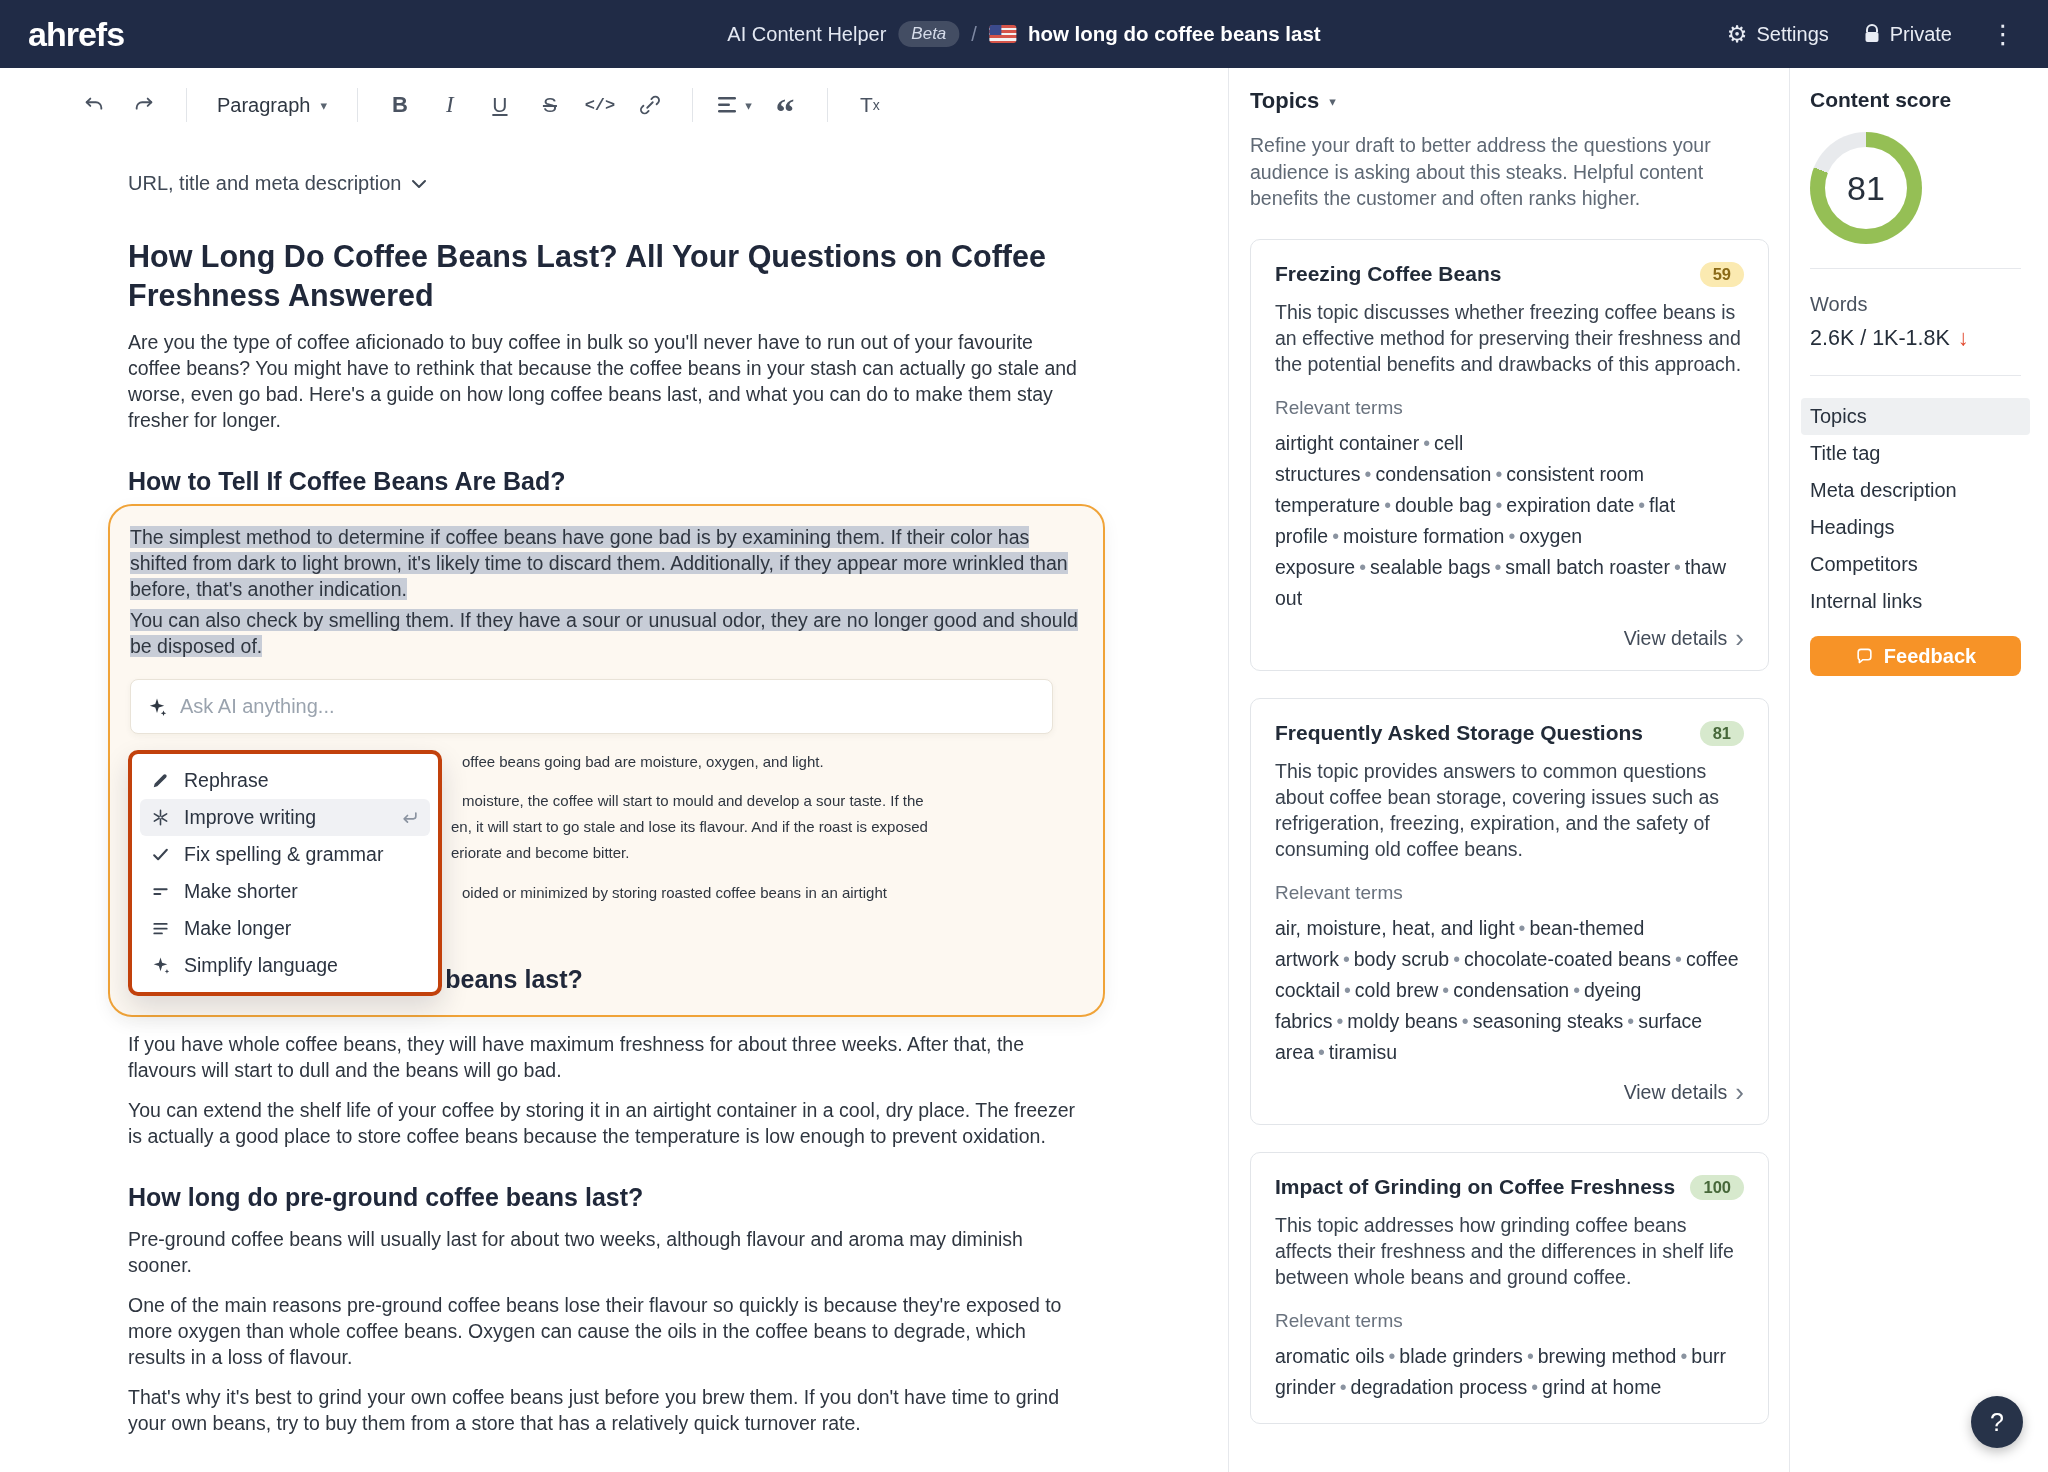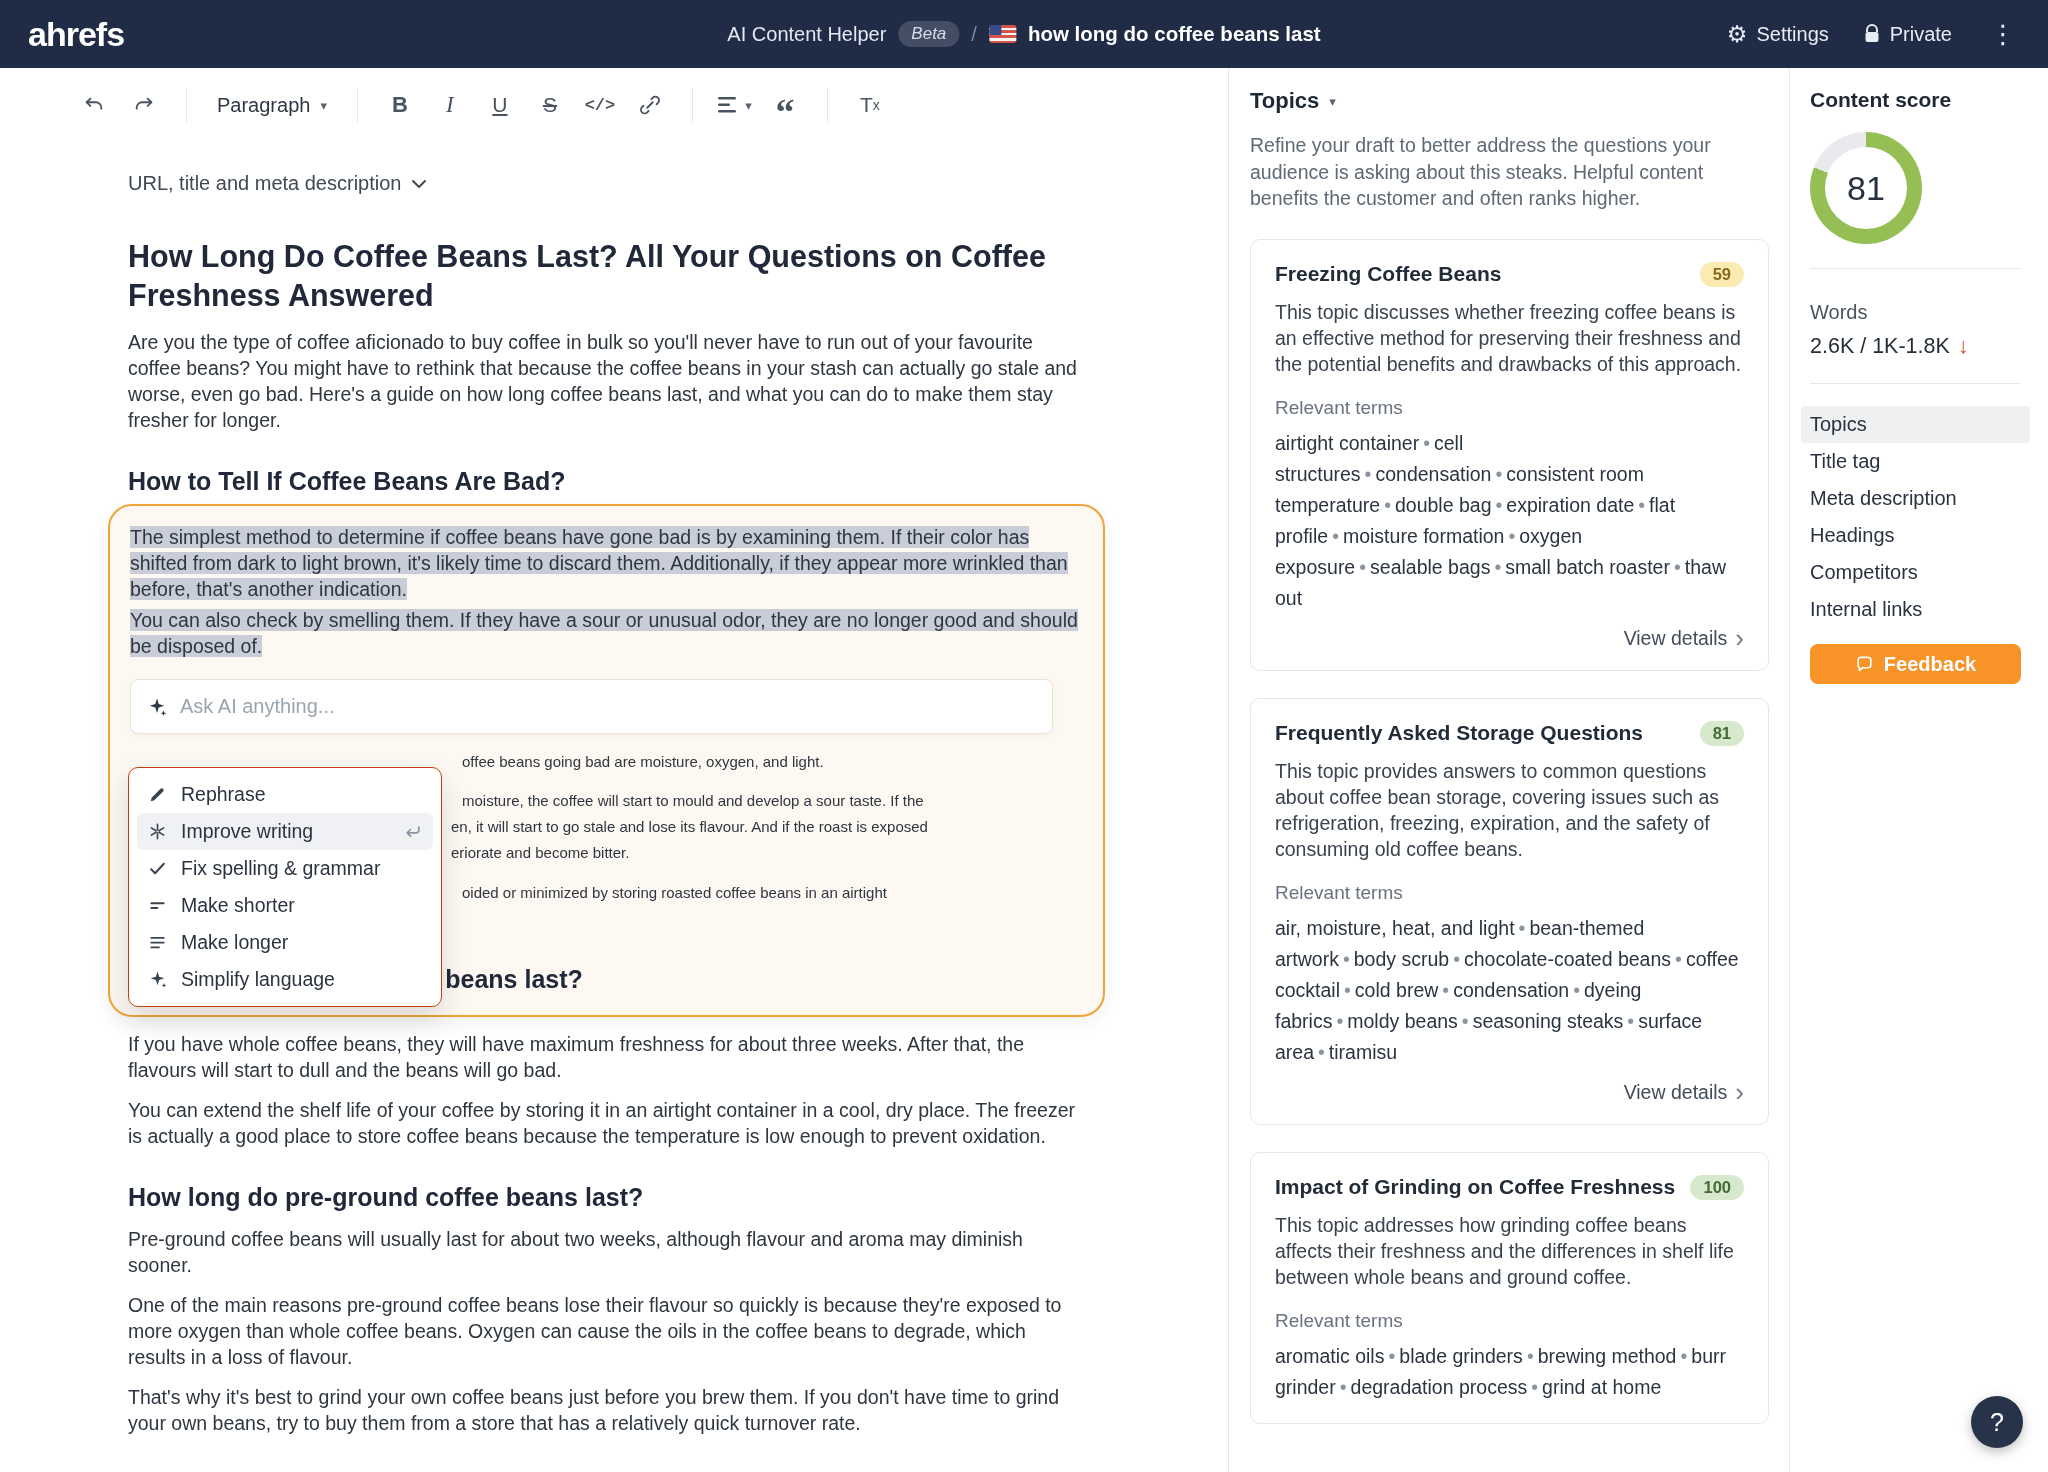--- a/index.html
+++ b/index.html
@@ -69,22 +69,22 @@
   .frag { position:absolute; white-space:nowrap; font-size:15px; color:#2f3640; }
   .frag-1 { left:332px; top:12px; }
   .frag-2 { left:332px; top:51px; }
   .frag-3 { left:321px; top:77px; }
   .frag-4 { left:321px; top:103px; }
   .frag-5 { left:332px; top:143px; }
   .hidden-region h2 { position:absolute; left:0; top:224px; margin:0; }
 
   
   .ai-menu { position:absolute; left:18px; top:244px; width:314px; background:#fff;
-    border:1px solid #c2410c; border-radius:10px; padding:8px; z-index:6;
-    box-shadow:0 12px 28px rgba(20,30,50,.14);margin-top:17px; }
+    border:4px solid #c2410c; border-radius:10px; padding:8px; z-index:6;
+    box-shadow:0 12px 28px rgba(20,30,50,.14); }
   .menu-item { display:flex; align-items:center; gap:13px; height:37px; padding:0 10px;
     border-radius:6px; font-size:19.5px; color:#2b3340; cursor:pointer; }
   .menu-item.active { background:#f0f1f4; }
   .menu-item .mi-icon { width:21px; display:flex; justify-content:center; color:#3a4350; }
   .menu-item .return { margin-left:auto; color:#8a93a0; display:flex; }
 
   
   .topics-header { display:flex; align-items:center; gap:10px; font-size:22px; font-weight:700; color:#1f2734; cursor:pointer; width:max-content; }
   .topics-desc { margin-top:18px; font-size:19.5px; line-height:26.5px; color:#5f6975; width:508px; }
   .topic-card { margin-top:27px; border:1px solid #e2e5e9; border-radius:10px; background:#fff; padding:22px 24px 20px; }
@@ -101,21 +101,21 @@
     font-size:19.5px; color:#434c59; cursor:pointer; }
   .view-details .chev { font-size:26px; line-height:18px; color:#717a86; }
 
   
   .score-label { font-size:21px; font-weight:600; color:#1f2734; }
   .donut { width:112px; height:112px; border-radius:50%; position:relative; margin-top:20px; }
   .donut::before { content:""; position:absolute; inset:15px; background:#fff; border-radius:50%; }
   .donut .num { position:absolute; inset:0; display:flex; align-items:center; justify-content:center;
     font-size:34px; color:#27303c; z-index:1; }
   .hr { border-top:1px solid #e6e8ec; margin-top:24px; }
-  .words-label { margin-top:32px; font-size:20px; color:#4a5360; }
+  .words-label { margin-top:24px; font-size:20px; color:#4a5360; }
   .words-value { margin-top:9px; font-size:21.5px; color:#252e3a; display:flex; align-items:center; gap:8px; }
   .arrow-down { color:#e2492f; font-size:22px; }
   .side-nav { margin-top:22px; display:flex; flex-direction:column; }
   .side-nav-item { height:37px; display:flex; align-items:center; font-size:20px; color:#29323e;
     padding:0 9px; margin:0 -9px; border-radius:4px; cursor:pointer; }
   .side-nav-item.active { background:#eef0f2; }
   .feedback-btn { margin-top:16px; height:40px; width:100%; background:#f79327; border:none; border-radius:8px;
     color:#fff; font-size:20px; font-weight:600; display:flex; align-items:center; justify-content:center; gap:10px; cursor:pointer;
     font-family:"Liberation Sans","DejaVu Sans",sans-serif; }
   .help-btn { position:fixed; right:25px; bottom:24px; width:52px; height:52px; border-radius:50%;

